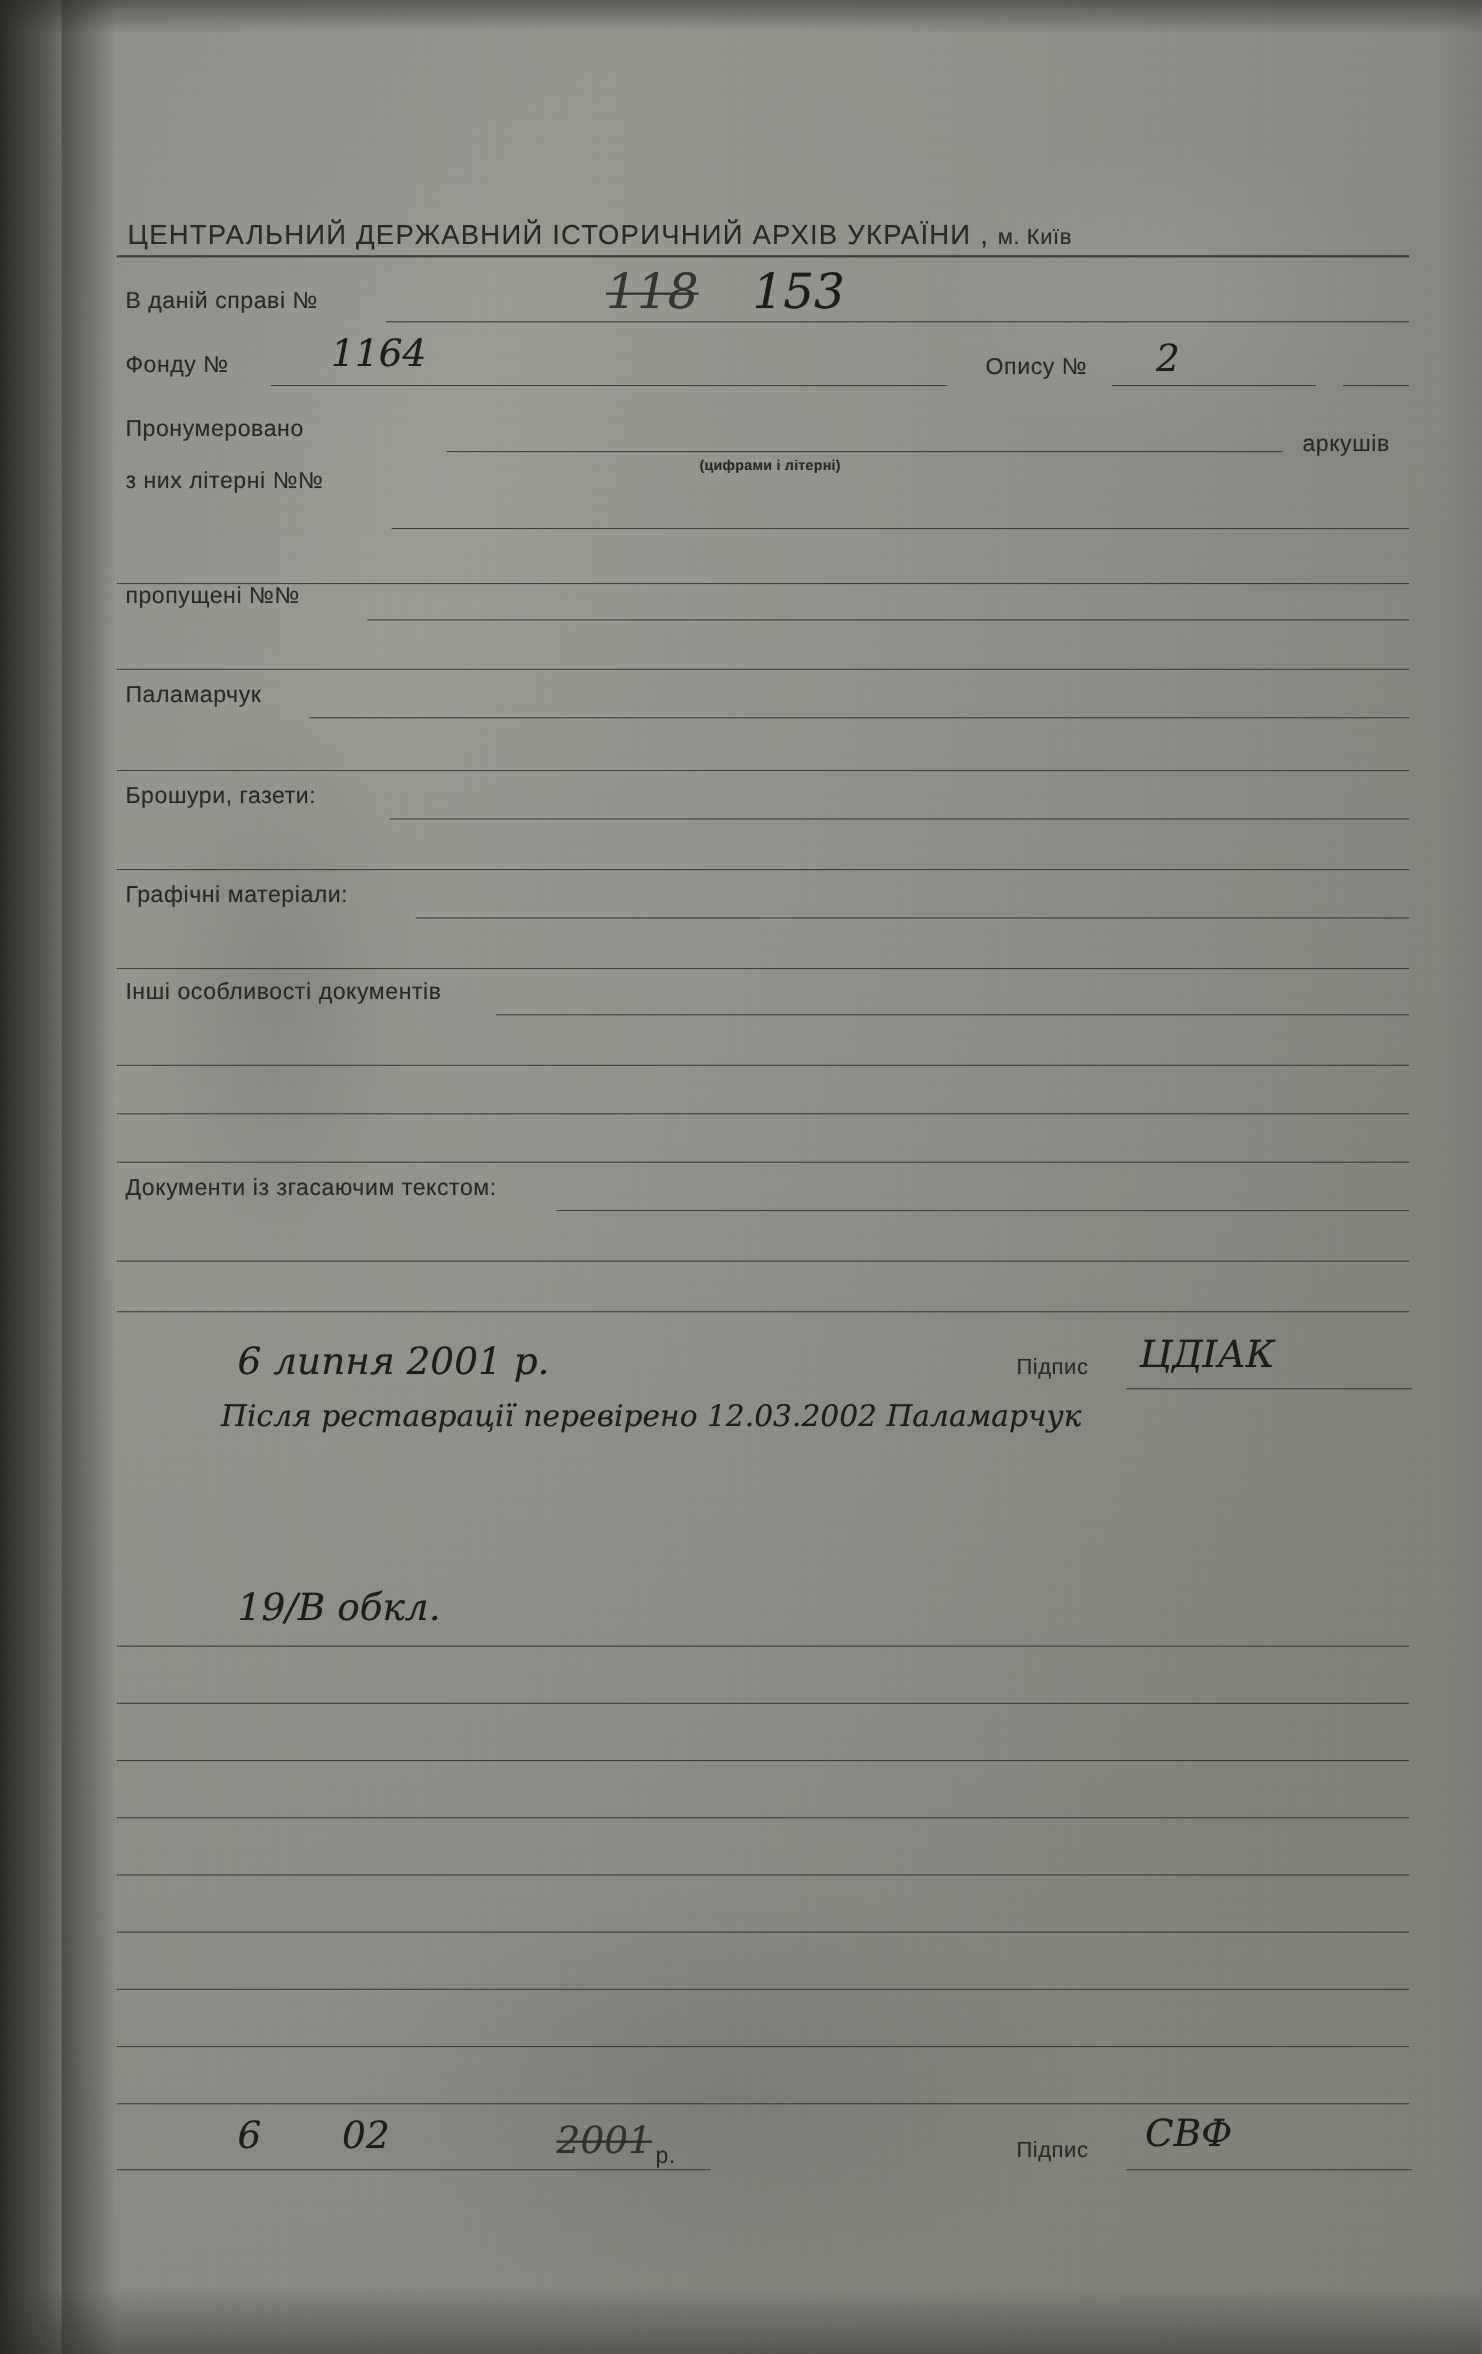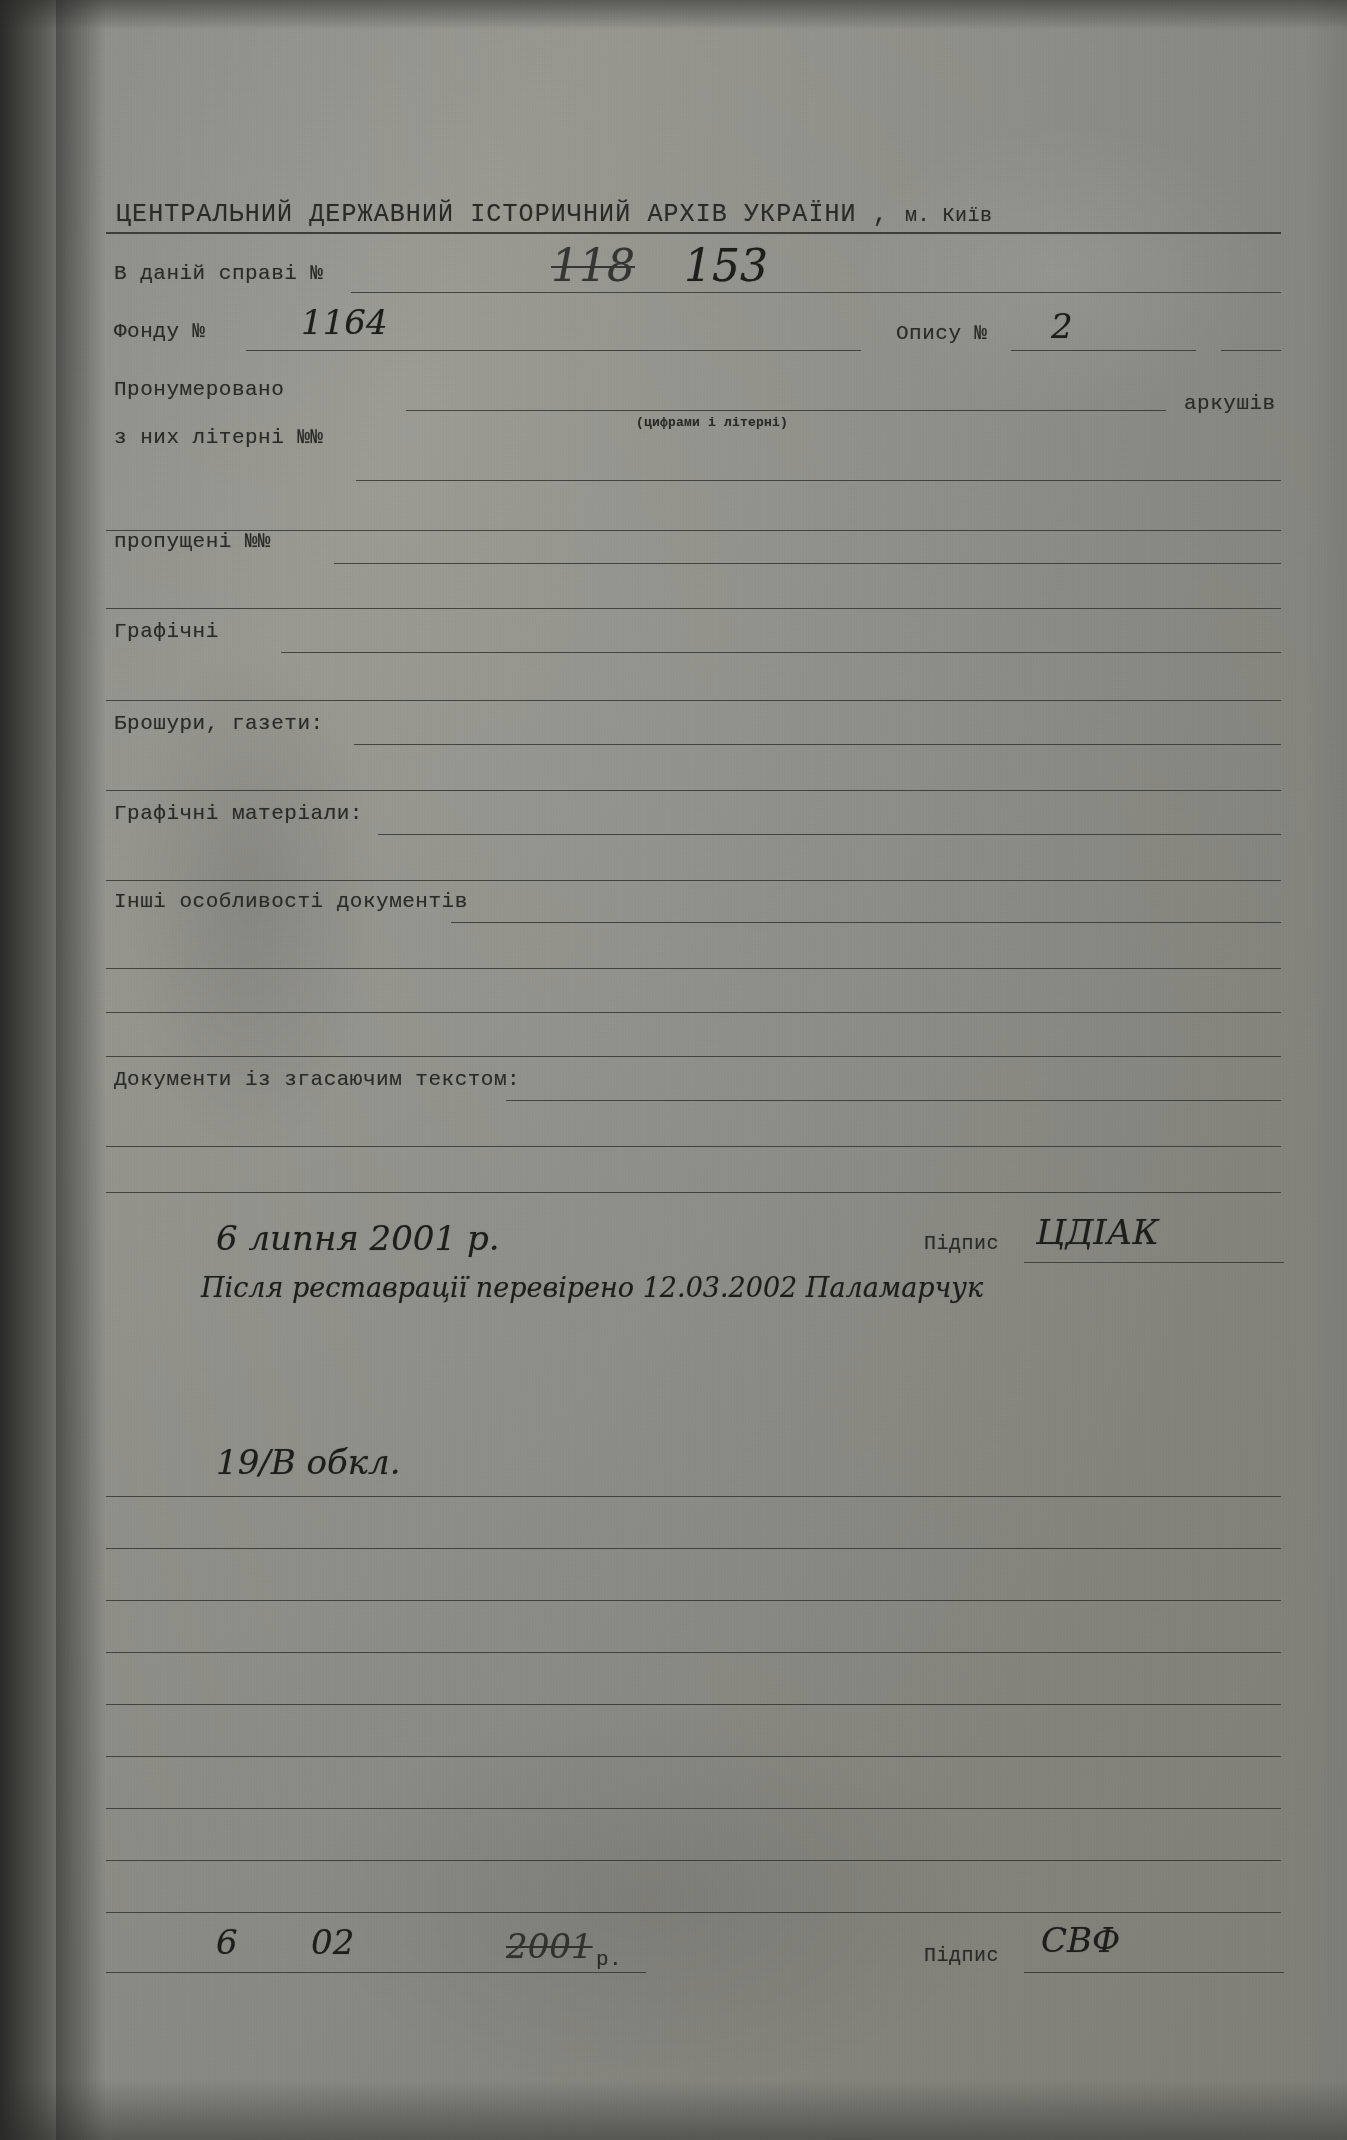--- a/index.html
+++ b/index.html
@@ -79,21 +79,21 @@
 
   
   #sheet {
     position: absolute;
     left: 106px;
     top: 0;
     width: 1205px;
     height: 2140px;
   }
   .printed {
-    font-family: Liberation Mono, monospace;
+    font-family: Liberation Sans, sans-serif;
     letter-spacing: .5px;
     color: #2b2b26;
     text-shadow: 0 0 1px rgba(0,0,0,.25);
   }
 
   
   #doc-title {
     position: absolute;
     left: 10px;
     top: 200px;
@@ -203,21 +203,21 @@
     <div class="label printed" style="left:1078px; top:392px;">аркушів</div>
 
     <div class="label printed" style="left:8px; top:426px;">з них літерні №№</div>
     <div class="rule thin" style="left:250px; top:480px; width:925px;"></div>
     <div class="rule thin" style="left:0px; top:530px; width:1175px;"></div>
 
     <div class="label printed" style="left:8px; top:530px;">пропущені №№</div>
     <div class="rule thin" style="left:228px; top:563px; width:947px;"></div>
     <div class="rule thin" style="left:0px; top:608px; width:1175px;"></div>
 
-    <div class="label printed" style="left:8px; top:620px;">Графічні</div>
+    <div class="label printed" style="left:8px; top:620px;">Паламарчук</div>
     <div class="rule thin" style="left:175px; top:652px; width:1000px;"></div>
     <div class="rule thin" style="left:0px; top:700px; width:1175px;"></div>
 
     <div class="label printed" style="left:8px; top:712px;">Брошури, газети:</div>
     <div class="rule thin" style="left:248px; top:744px; width:927px;"></div>
     <div class="rule thin" style="left:0px; top:790px; width:1175px;"></div>
 
     <div class="label printed" style="left:8px; top:802px;">Графічні матеріали:</div>
     <div class="rule thin" style="left:272px; top:834px; width:903px;"></div>
     <div class="rule thin" style="left:0px; top:880px; width:1175px;"></div>

